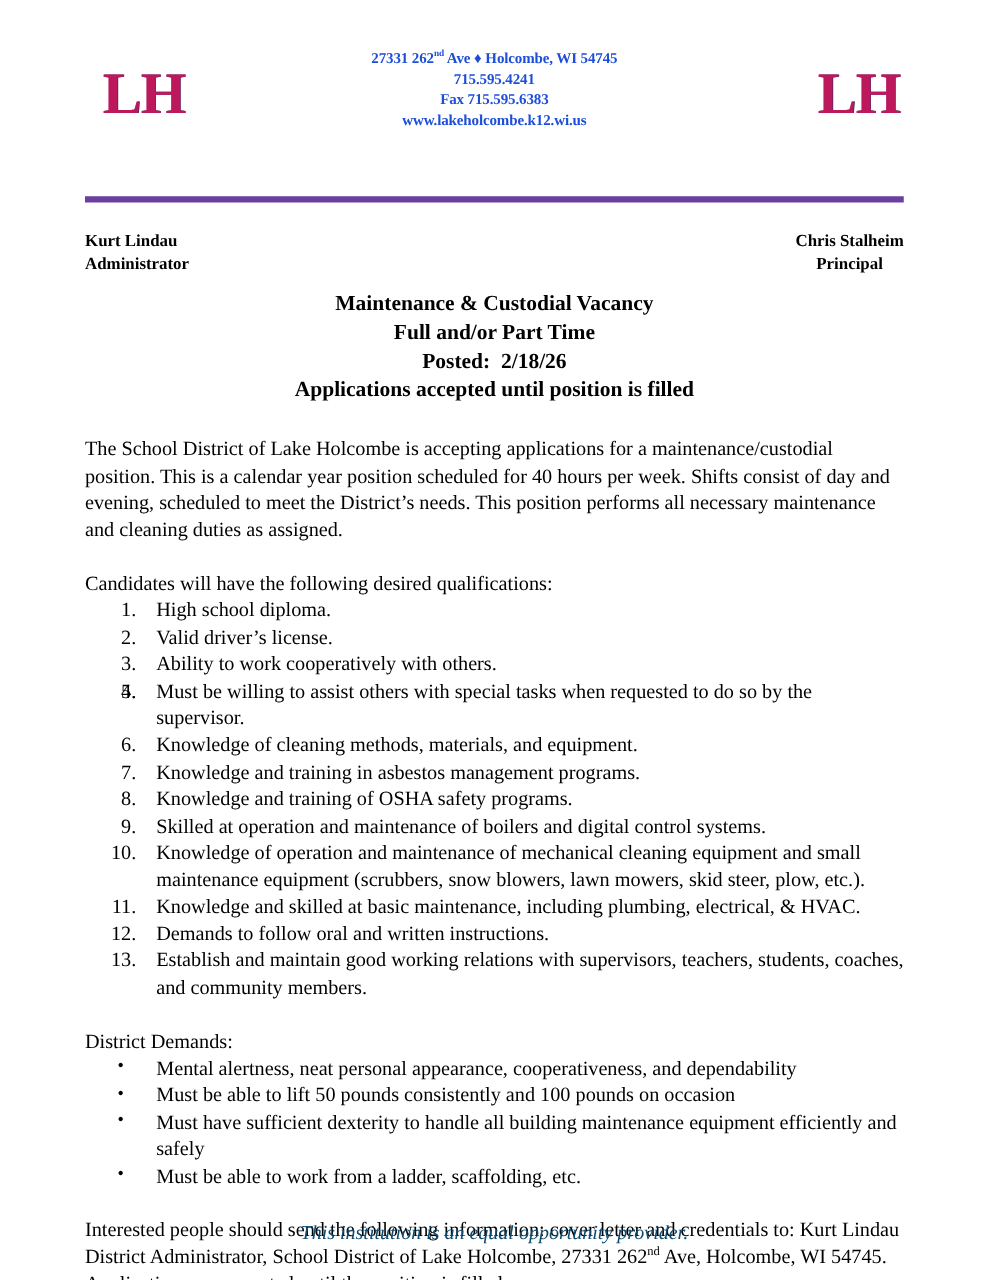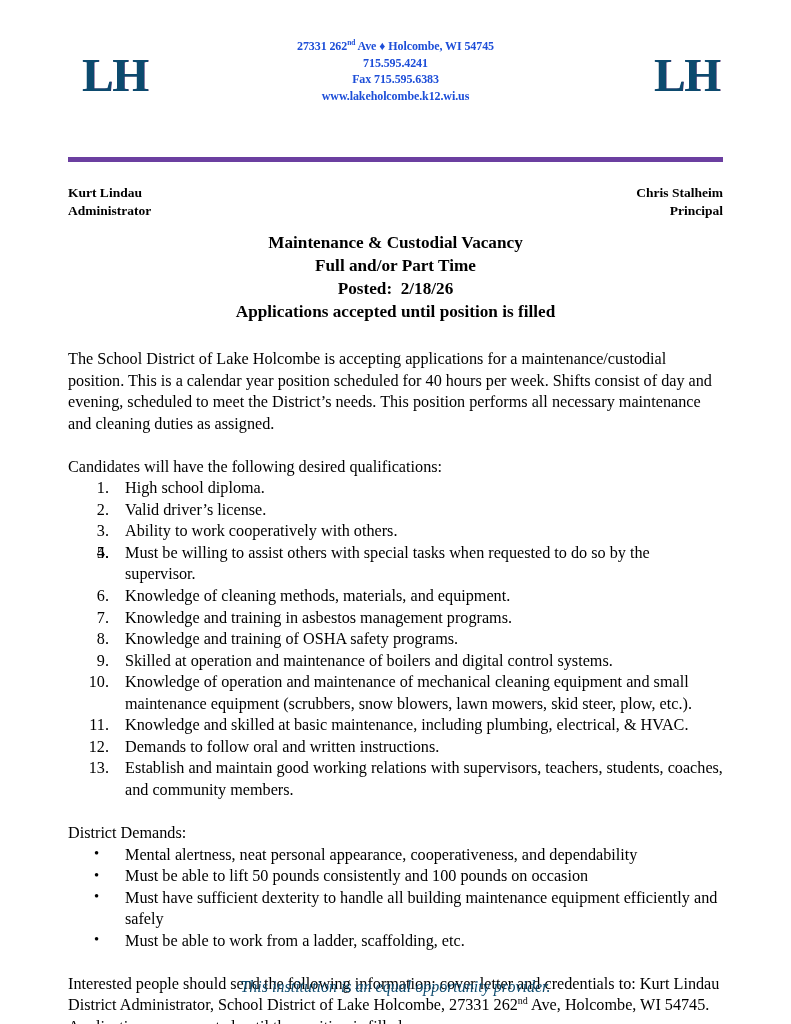--- a/index.html
+++ b/index.html
@@ -27,21 +27,21 @@
     height: 118px;
     box-sizing: border-box;
   }
   .logo {
     position: absolute;
     top: 52px;
     font-family: "Liberation Serif", "DejaVu Serif", serif;
     font-weight: bold;
     font-size: 47px;
     line-height: 1;
-    color: #0c4a6e;
+    color: #be185d;
     letter-spacing: -1px;
     font-variant: small-caps;
     text-shadow: 0.5px 0 0 #4a2a6b;
   }
   .logo-left  { left: 82px; }
   .logo-right { left: 654px; }
 
   .lh-title {
     text-align: center;
     color: #4a2a6b;
@@ -82,21 +82,21 @@
     right: 68px;
     display: flex;
     justify-content: space-between;
     color: #000000;
     font-weight: bold;
     font-size: 13.5px;
     line-height: 1.32;
   }
   .staff-name { display: block; }
   .staff-role { display: block; }
-  .staff-right { text-align: right; }
+  .staff-right { text-align: center; }
 
   
   .content {
     position: absolute;
     top: 232px;
     left: 68px;
     width: 655px;
     font-size: 16.2px;
     line-height: 1.33;
   }

